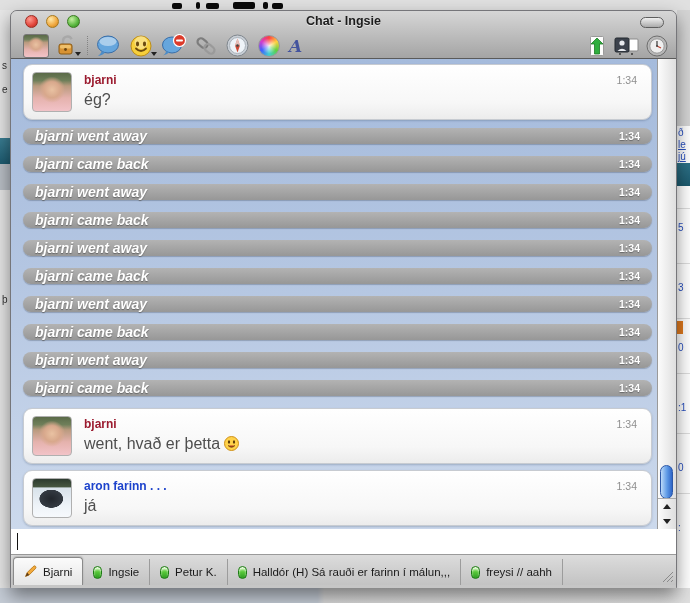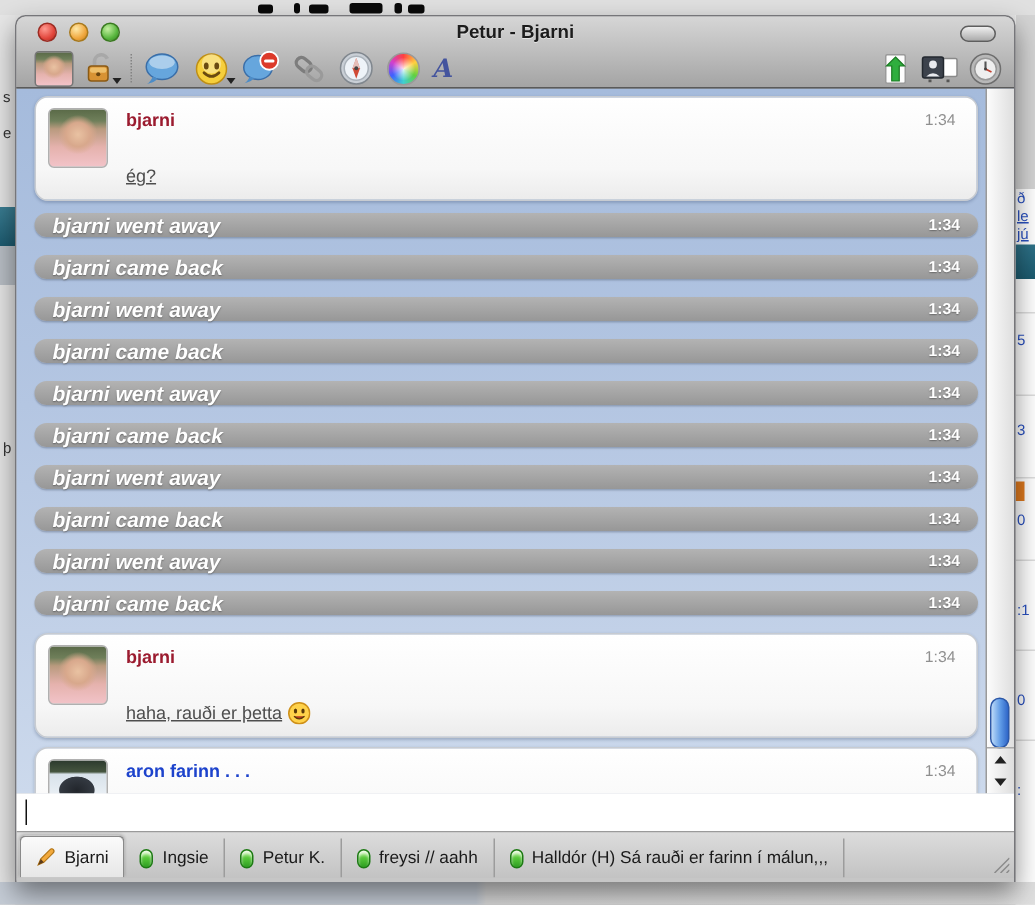--- a/index.html
+++ b/index.html
@@ -61,21 +61,21 @@
     background:linear-gradient(180deg,#ffffff 0%,#f7f7f7 70%,#ececec 100%);
     box-shadow:0 1px 2px rgba(40,60,90,.25);padding:7px 90px 7px 8px;margin-bottom:8px;}
   .card.gap6{margin-bottom:6px;}
   .msg-avatar{flex:0 0 38px;width:38px;height:38px;border-radius:4px;border:1px solid #b0b0b0;margin-right:12px;}
   .av-bjarni{background:radial-gradient(circle at 50% 44%,#e9c2a2 0%,#d8a88c 28%,rgba(0,0,0,0) 46%),
     linear-gradient(180deg,#5a6a48 0%,#6f7f5a 20%,#b99a7e 34%,#e5b2ad 66%,#f2c3c8 100%);}
   .av-aron{background:radial-gradient(ellipse 55% 42% at 48% 52%,#22262c 0%,#343a42 55%,rgba(0,0,0,0) 58%),
     linear-gradient(180deg,#2c3a2e 0%,#45553f 20%,#d8e2ea 24%,#eef3f8 70%,#f6f9fc 100%);}
   .msg-body{padding-top:1px;}
   .sender{font-size:12px;font-weight:bold;line-height:15px;}
-  .msgtext{font-size:12px;color:#4e4e4e;line-height:17px;margin-top:21px;display:flex;align-items:center;gap:4px;text-decoration:underline;}
+  .msgtext{font-size:16px;color:#4e4e4e;line-height:17px;margin-top:3px;display:flex;align-items:center;gap:4px;}
   .msg-time{position:absolute;right:14px;top:9px;font-size:10.5px;color:#8f8f8f;}
   .pill{position:relative;height:16px;border-radius:9px;margin-bottom:12px;
     background:linear-gradient(180deg,#b3b3b3,#979797);box-shadow:0 1px 1px rgba(50,60,80,.3);
     display:flex;align-items:center;padding:0 12px;}
   .pill-text{font-size:14px;font-weight:bold;color:#fff;text-shadow:0 1px 1px rgba(80,80,80,.7);font-style:italic;}
   .pill-time{margin-left:auto;font-size:10.5px;font-weight:bold;color:#fff;text-shadow:0 1px 1px rgba(80,80,80,.7);}
   
   .scrollbar{position:absolute;right:0;top:0;bottom:0;width:19px;border-left:1px solid #9a9a9a;box-sizing:border-box;
     background:linear-gradient(90deg,#fcfcfc,#dedede);}
   .sthumb{position:absolute;left:2px;top:406px;width:13px;height:34px;border-radius:7px;box-sizing:border-box;
@@ -142,21 +142,21 @@
     <div class="sep" style="top:483px;"></div>
 </div>
 <div class="bg-bottom"></div>
 
 <div class="window">
 
   <div class="titlebar">
     <div class="traffic t-red"></div>
     <div class="traffic t-yellow"></div>
     <div class="traffic t-green"></div>
-    <div class="win-title">Petur - Bjarni</div>
+    <div class="win-title">Chat - Ingsie</div>
     <div class="capsule"></div>
   </div>
 
   <div class="toolbar">
     <div class="tb icon-btn" style="left:12px;">
       <div class="avatar-mini av-bjarni"></div>
     </div>
     <div class="tb icon-btn" style="left:44px;width:24px;">
       <svg width="22" height="23" viewBox="0 0 22 23">
         <path d="M7,11 V7 a4.5,4.5 0 0 1 8.6,-1.8" fill="none" stroke="#a8a8a8" stroke-width="2.4"></path>
@@ -296,21 +296,21 @@
   </div>
         <div class="pill">
     <span class="pill-text">bjarni came back</span>
     <span class="pill-time">1:34</span>
   </div>
         <div class="card gap6">
     <div class="msg-avatar av-bjarni"></div>
     <div class="msg-body">
       <div class="sender" style="color: rgb(155, 27, 47);">bjarni</div>
       <div class="msgtext">
-        <span>haha, rauði er þetta</span>
+        <span>went, hvað er þetta</span>
         <svg width="15" height="15" viewBox="0 0 15 15">
           <circle cx="7.5" cy="7.5" r="7" fill="#ffd24a" stroke="#cf9018" stroke-width="1"></circle>
           <ellipse cx="5" cy="6" rx="1.1" ry="1.7" fill="#5a3a08"></ellipse>
           <ellipse cx="10" cy="6" rx="1.1" ry="1.7" fill="#5a3a08"></ellipse>
           <path d="M4,9.5 Q7.5,13 11,9.5" fill="#b5391f" stroke="#5a3a08" stroke-width=".8"></path>
         </svg>
       </div>
     </div>
     <div class="msg-time">1:34</div>
   </div>
@@ -363,22 +363,22 @@
     <span>Ingsie</span>
   </div>
       <div class="tab">
 
     <span class="gem"></span>
     <span>Petur K.</span>
   </div>
       <div class="tab">
 
     <span class="gem"></span>
+    <span>Halldór (H) Sá rauði er farinn í málun,,,</span>
+  </div>
+      <div class="tab">
+
+    <span class="gem"></span>
     <span>freysi // aahh</span>
-  </div>
-      <div class="tab">
-
-    <span class="gem"></span>
-    <span>Halldór (H) Sá rauði er farinn í málun,,,</span>
   </div>
     </div>
   <div class="winbottom"></div>
 </div>
 
 </body></html>

